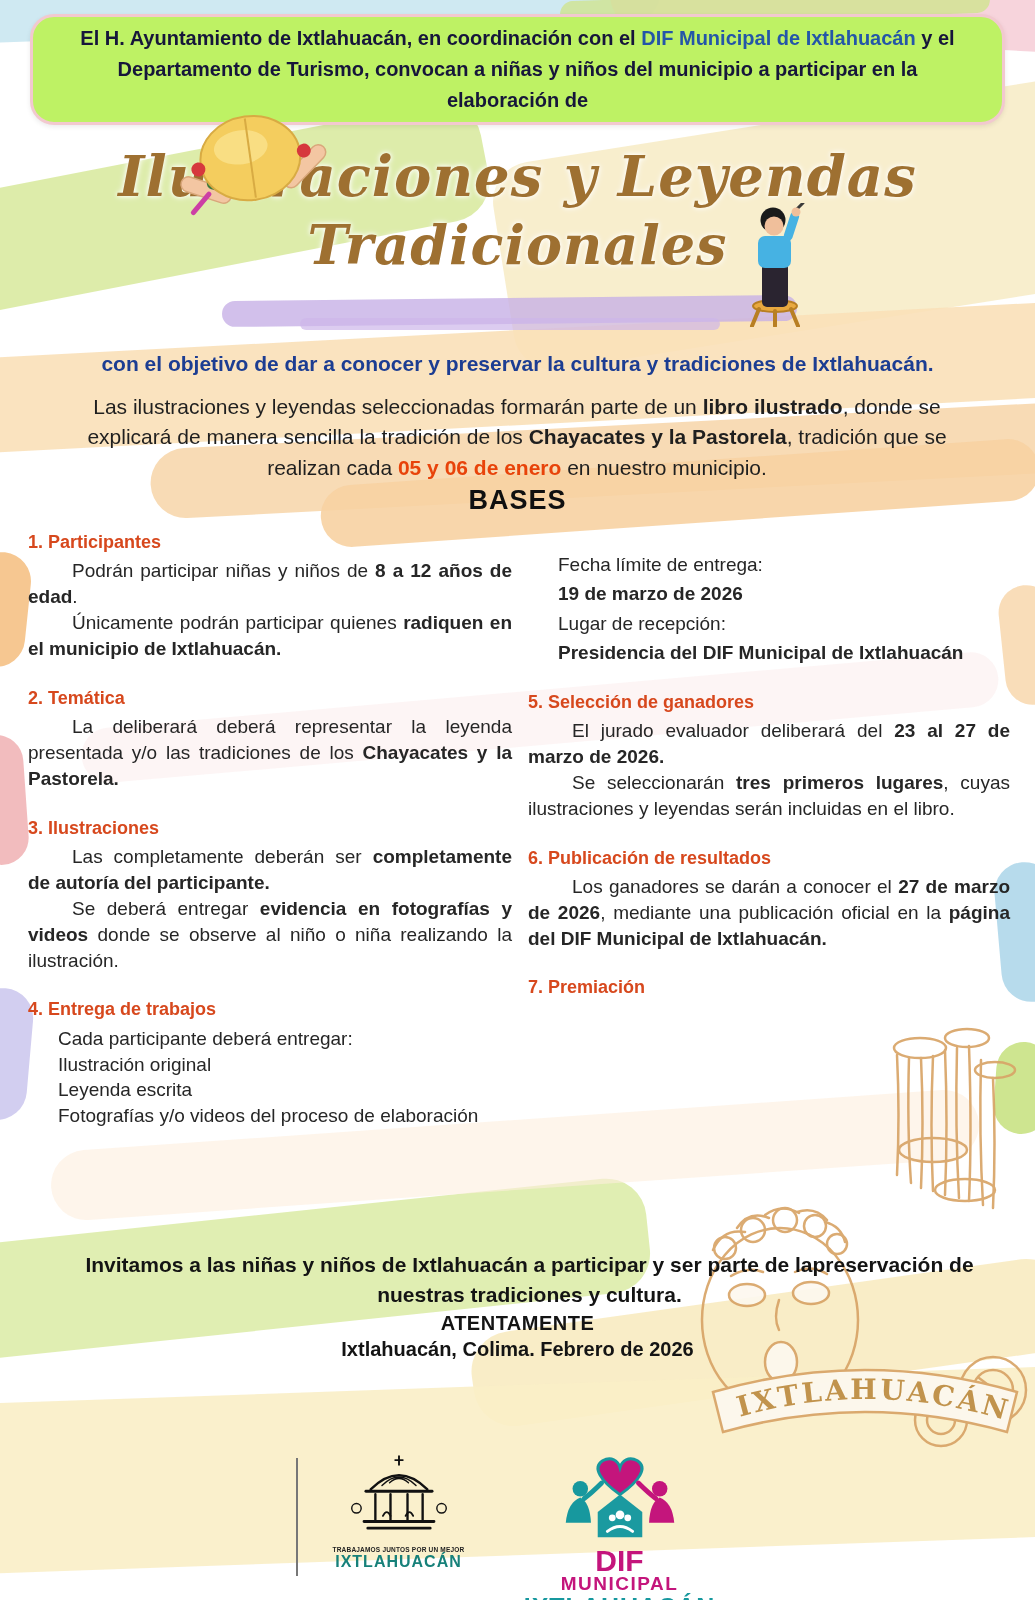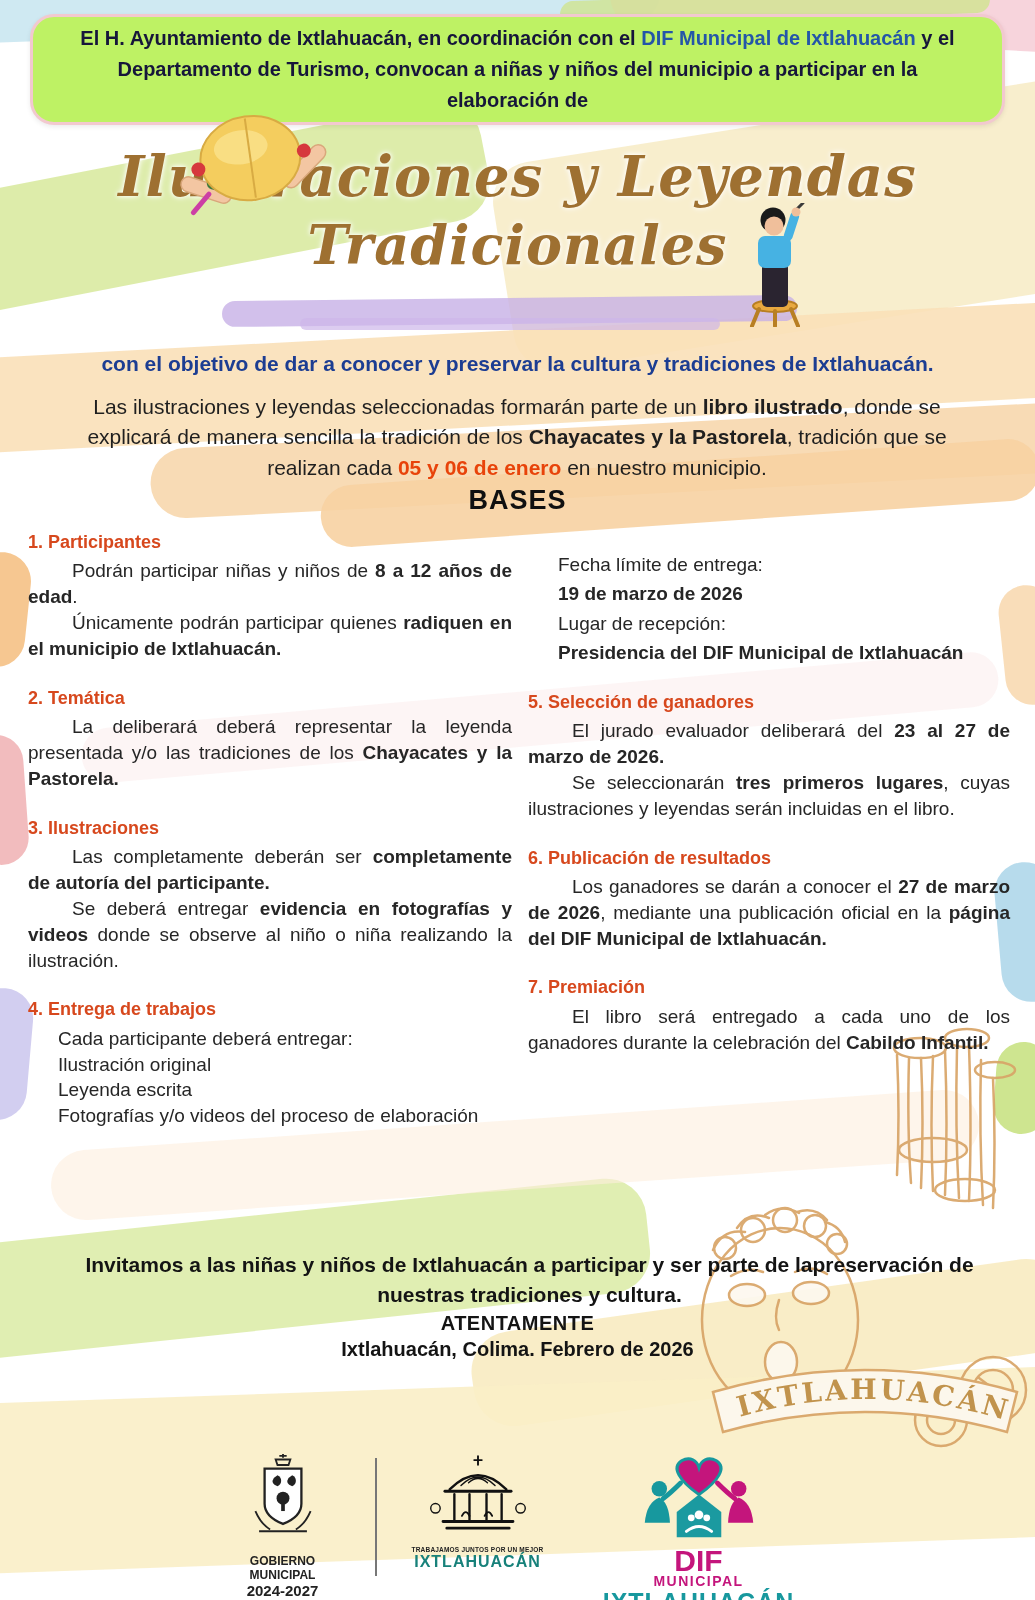--- a/index.html
+++ b/index.html
@@ -86,21 +86,21 @@
   .logo{text-align:center;}
   .logo-gobierno{width:132px;}
   .logo-gobierno .cap1{font-size:12px;font-weight:700;color:#222;margin-top:2px;}
   .logo-gobierno .cap2{font-size:15px;font-weight:800;color:#222;}
   .v-divider{width:2px;height:118px;background:#777;margin-top:6px;}
   .logo-kiosco{width:150px;}
   .logo-kiosco .tag{font-size:6.5px;font-weight:700;color:#222;letter-spacing:.2px;margin-top:2px;}
   .logo-kiosco .name{font-size:16px;font-weight:800;color:#17817a;letter-spacing:1px;}
   .logo-dif{width:240px;}
   .logo-dif .l1{font-size:30px;font-weight:900;color:#c4157c;line-height:.85;}
-  .logo-dif .l2{font-size:14px;font-weight:800;color:#c4157c;letter-spacing:1.5px;line-height:1.1;}
+  .logo-dif .l2{font-size:19px;font-weight:800;color:#c4157c;letter-spacing:1.5px;line-height:1.1;}
   .logo-dif .l3{font-size:25px;font-weight:900;color:#17989e;letter-spacing:1px;line-height:1.1;}
   .logo-200{width:215px;color:#111;}
   .logo-200 .num{font-size:58px;font-weight:900;line-height:.9;color:#fff;
     text-shadow:-2px 0 #000,2px 0 #000,0 -2px #000,0 2px #000,-1px -1px #000,1px 1px #000,-1px 1px #000,1px -1px #000;}
   .logo-200 .l1{font-size:19px;font-weight:900;letter-spacing:1px;margin-top:2px;}
   .logo-200 .l2,.logo-200 .l3{font-size:8px;font-weight:700;}
   .logo-200 .years{font-size:13px;font-weight:800;margin-top:2px;}
   .logo-200 .orn{font-size:9px;margin-top:1px;display:flex;align-items:center;justify-content:center;gap:6px;}
   .logo-200 .orn::before,.logo-200 .orn::after{content:"";display:block;width:60px;height:2px;background:#111;}
 </style>
@@ -246,46 +246,31 @@
       <h3>5. Selección de ganadores</h3>
       <p><span>El jurado evaluador deliberará del </span><span class="seg-b">23 al 27 de marzo de 2026.</span></p>
       <p><span>Se seleccionarán </span><span class="seg-b">tres primeros lugares</span><span>, cuyas ilustraciones y leyendas serán incluidas en el libro.</span></p>
     </div>
     <div class="sec">
       <h3>6. Publicación de resultados</h3>
       <p><span>Los ganadores se darán a conocer el </span><span class="seg-b">27 de marzo de 2026</span><span>, mediante una publicación oficial en la </span><span class="seg-b">página del DIF Municipal de Ixtlahuacán.</span></p>
     </div>
     <div class="sec">
       <h3>7. Premiación</h3>
-      <p><span>El libro será entregado a cada uno de los ganadores durante la celebración del </span><span class="seg-b">Cabildo Infantil.</span></p>
     </div>
   </div>
 
   <p class="invitation">Invitamos a las niñas y niños de Ixtlahuacán a participar y ser parte de lapreservación de nuestras tradiciones y cultura.</p>
   <div class="signature">
     <div class="s1">ATENTAMENTE</div>
     <div class="s2">Ixtlahuacán, Colima. Febrero de 2026</div>
   </div>
 
   <div class="footer">
 
-    <div class="logo logo-gobierno">
-      <svg width="92" height="96" viewBox="0 0 100 100">
-        <path d="M42 6 h16 l-2 6 h-12 z M46 2 h8 M50 0 v4" stroke="#222" stroke-width="2" fill="none"></path>
-        <path d="M30 16 h40 v38 q0 14 -20 22 q-20 -8 -20 -22 z" fill="#fff" stroke="#222" stroke-width="2.5"></path>
-        <path d="M40 26 q-4 6 4 9 q4 -2 4 -6 q0 -4 -4 -6 z" fill="#222"></path>
-        <path d="M56 26 q-4 6 4 9 q4 -2 4 -6 q0 -4 -4 -6 z" fill="#222"></path>
-        <circle cx="50" cy="48" r="7" fill="#222"></circle>
-        <rect x="48" y="52" width="4" height="10" fill="#222"></rect>
-        <path d="M20 62 q6 14 16 20 M80 62 q-6 14 -16 20" stroke="#222" stroke-width="2" fill="none"></path>
-        <path d="M24 84 h52" stroke="#222" stroke-width="2"></path>
-      </svg>
-      <div class="cap1">GOBIERNO MUNICIPAL</div>
-      <div class="cap2">2024-2027</div>
-    </div>
 
     <div class="v-divider"></div>
 
     <div class="logo logo-kiosco">
       <svg width="104" height="88" viewBox="0 0 110 90">
         <g stroke="#111" fill="none" stroke-linecap="round">
           <path d="M55 3 v9 M51 7 h8" stroke-width="2"></path>
           <path d="M25 38 Q55 8 85 38" stroke-width="2.5"></path>
           <path d="M37 34 Q55 16 73 34 M45 31 Q55 22 65 31" stroke-width="1.5"></path>
           <path d="M20 40 h70" stroke-width="3"></path>

